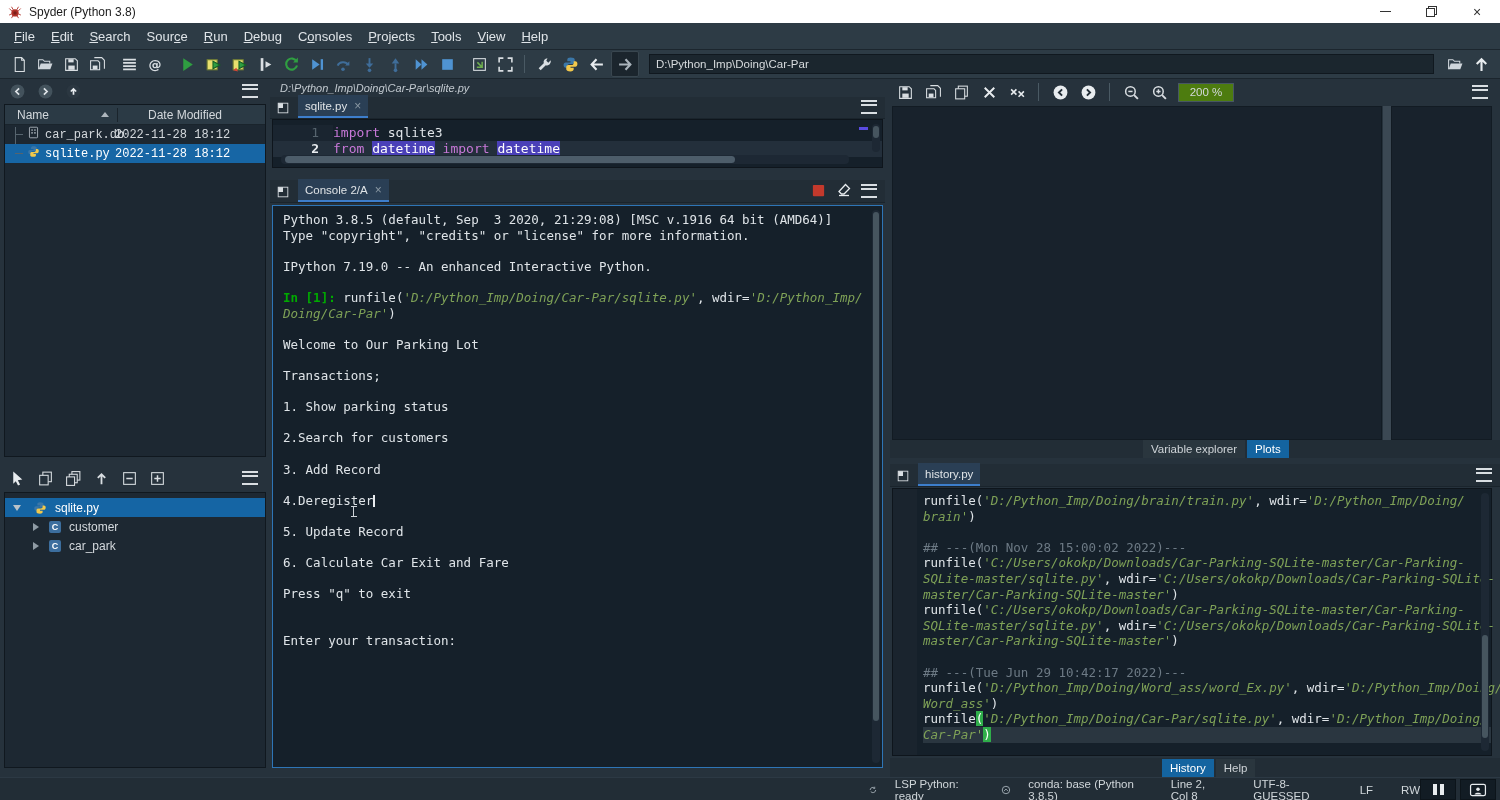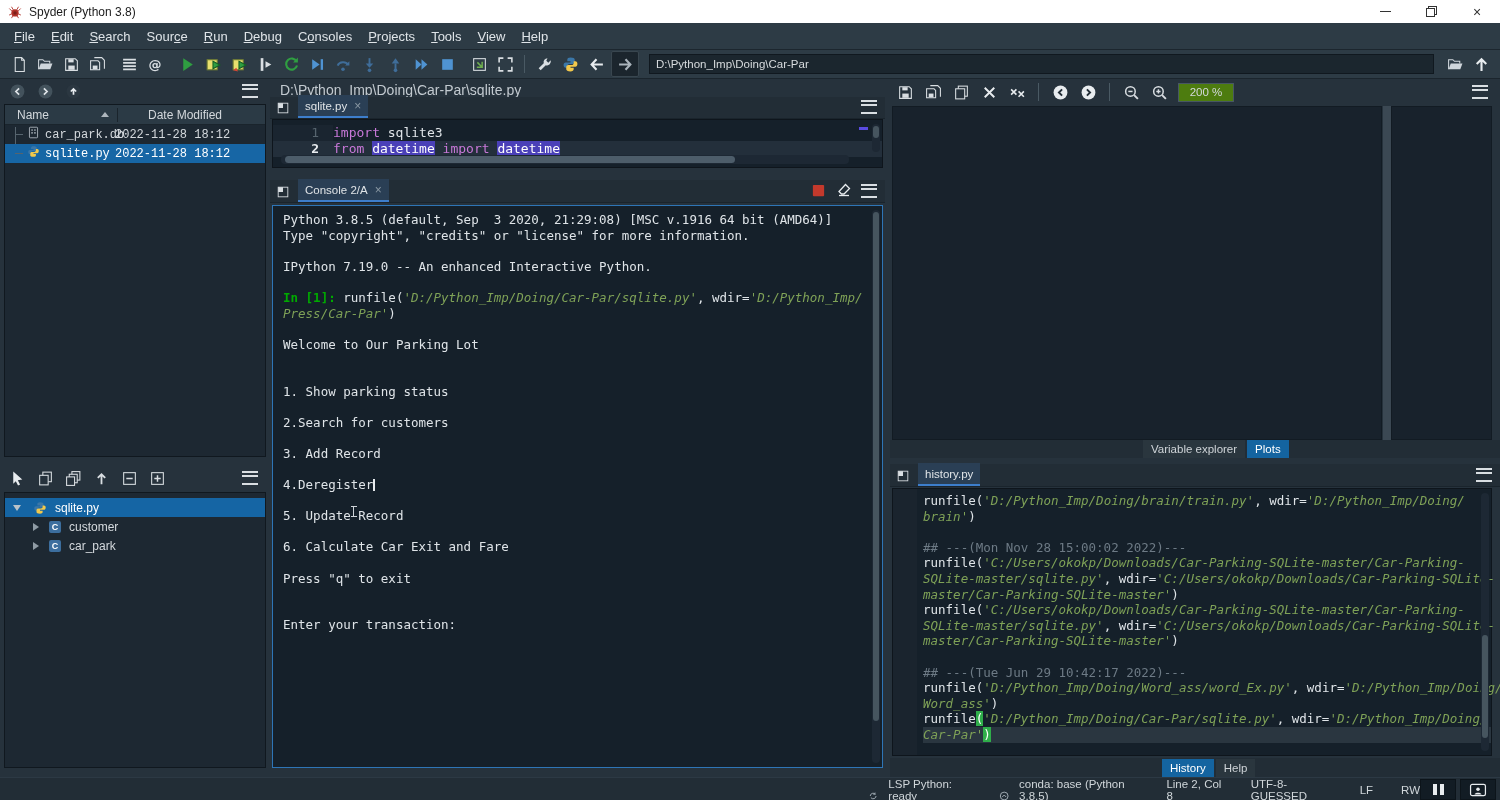--- a/index.html
+++ b/index.html
@@ -60,34 +60,34 @@
   .sort-tri{width:0;height:0;border-left:4px solid transparent;border-right:4px solid transparent;border-bottom:5px solid #aeb6bd;display:inline-block;}
   .treeline{position:absolute;background:#56646e;}
   
   .orow{height:19px;display:flex;align-items:center;font-size:12px;position:relative;}
   .orow.sel{background:#1565a4;color:#fff;}
   .tri-r{width:0;height:0;border-top:4px solid transparent;border-bottom:4px solid transparent;border-left:6px solid #8f9ba4;display:inline-block;}
   .tri-d{width:0;height:0;border-left:4px solid transparent;border-right:4px solid transparent;border-top:6px solid #b9c2c9;display:inline-block;}
   .cbox{width:12px;height:12px;background:#3c6e9e;color:#fff;font-size:9px;font-weight:bold;
         display:inline-flex;align-items:center;justify-content:center;border-radius:2px;}
   
-  .bcrumb{position:absolute;font-size:14px;color:#c3cad0;}
+  .bcrumb{position:absolute;font-size:11px;color:#c3cad0;font-style:italic;}
   .ed-row{display:flex;height:16px;line-height:16px;font-family:"DejaVu Sans Mono",monospace;font-size:13px;}
   .ed-row .gut{width:46px;text-align:right;padding-right:14px;color:#56646e;flex:none;background:#1a2530;}
   .ed-row.cur{background:#232f3b;}
   .ed-row.cur .gut{color:#e8ecef;font-weight:bold;background:#232f3b;}
   .ed-row .src{white-space:pre;}
   .hscroll{position:absolute;height:9px;background:#1d2834;border-radius:4px;}
   .hscroll .thumb{position:absolute;top:1px;bottom:1px;background:#4d5d6a;border-radius:4px;}
   .vscroll{position:absolute;width:8px;background:#1d2834;border-radius:4px;}
   .vscroll .thumb{position:absolute;left:1px;right:1px;background:#46555f;border-radius:4px;}
   
   .statusbar{position:absolute;left:0;top:777px;width:1500px;height:23px;background:#222d36;border-top:1px solid #2c3944;
              display:flex;align-items:center;font-size:11.5px;color:#d0d6da;}
-  .st-item{display:flex;align-items:flex-end;gap:10px;}
+  .st-item{display:flex;align-items:center;gap:17px;}
   .st-btn{width:34px;height:19px;background:#121c24;border:1px solid #0c141a;display:flex;align-items:center;justify-content:center;gap:3px;}
   .pbar{width:4px;height:11px;background:#e8ecef;}
   .ibeam{position:absolute;width:1px;height:11px;background:#cdd3d8;}
   .ibeam::before,.ibeam::after{content:"";position:absolute;left:-2.5px;width:6px;height:1px;background:#cdd3d8;}
   .ibeam::after{bottom:0;}
   .splitter-v{position:absolute;background:#3b4853;}
 </style>
 </head>
 <body>
 
@@ -464,24 +464,25 @@
     <span class="hamb" style="margin:0 8px 4px 4px;"></span>
   </div>
   <div class="codebox" style="left:272px;top:205px;width:611px;height:563px;border:1px solid #2e75b6;">
     <div style="padding:6px 0 0 10px;">
         <div class="code-line"><span class="sg-p">Python 3.8.5 (default, Sep  3 2020, 21:29:08) [MSC v.1916 64 bit (AMD64)]</span></div>
         <div class="code-line"><span class="sg-p">Type "copyright", "credits" or "license" for more information.</span></div>
         <div class="code-line"><span class="sg-p"></span></div>
         <div class="code-line"><span class="sg-p">IPython 7.19.0 -- An enhanced Interactive Python.</span></div>
         <div class="code-line"><span class="sg-p"></span></div>
         <div class="code-line"><span class="sg-g">In [1]: </span><span class="sg-p">runfile(</span><span class="sg-s">'D:/Python_Imp/Doing/Car-Par/sqlite.py'</span><span class="sg-p">, wdir=</span><span class="sg-s">'D:/Python_Imp/</span></div>
-        <div class="code-line"><span class="sg-s">Press/Car-Par'</span><span class="sg-p">)</span></div>
+        <div class="code-line"><span class="sg-s">Doing/Car-Par'</span><span class="sg-p">)</span></div>
         <div class="code-line"><span class="sg-p"></span></div>
         <div class="code-line"><span class="sg-p">Welcome to Our Parking Lot</span></div>
         <div class="code-line"><span class="sg-p"></span></div>
+        <div class="code-line"><span class="sg-p">Transactions;</span></div>
         <div class="code-line"><span class="sg-p"></span></div>
         <div class="code-line"><span class="sg-p">1. Show parking status</span></div>
         <div class="code-line"><span class="sg-p"></span></div>
         <div class="code-line"><span class="sg-p">2.Search for customers</span></div>
         <div class="code-line"><span class="sg-p"></span></div>
         <div class="code-line"><span class="sg-p">3. Add Record</span></div>
         <div class="code-line"><span class="sg-p"></span></div>
         <div class="code-line"><span class="sg-p">4.Deregister</span><span class="caret"></span></div>
         <div class="code-line"><span class="sg-p"></span></div>
         <div class="code-line"><span class="sg-p">5. Update Record</span></div>

